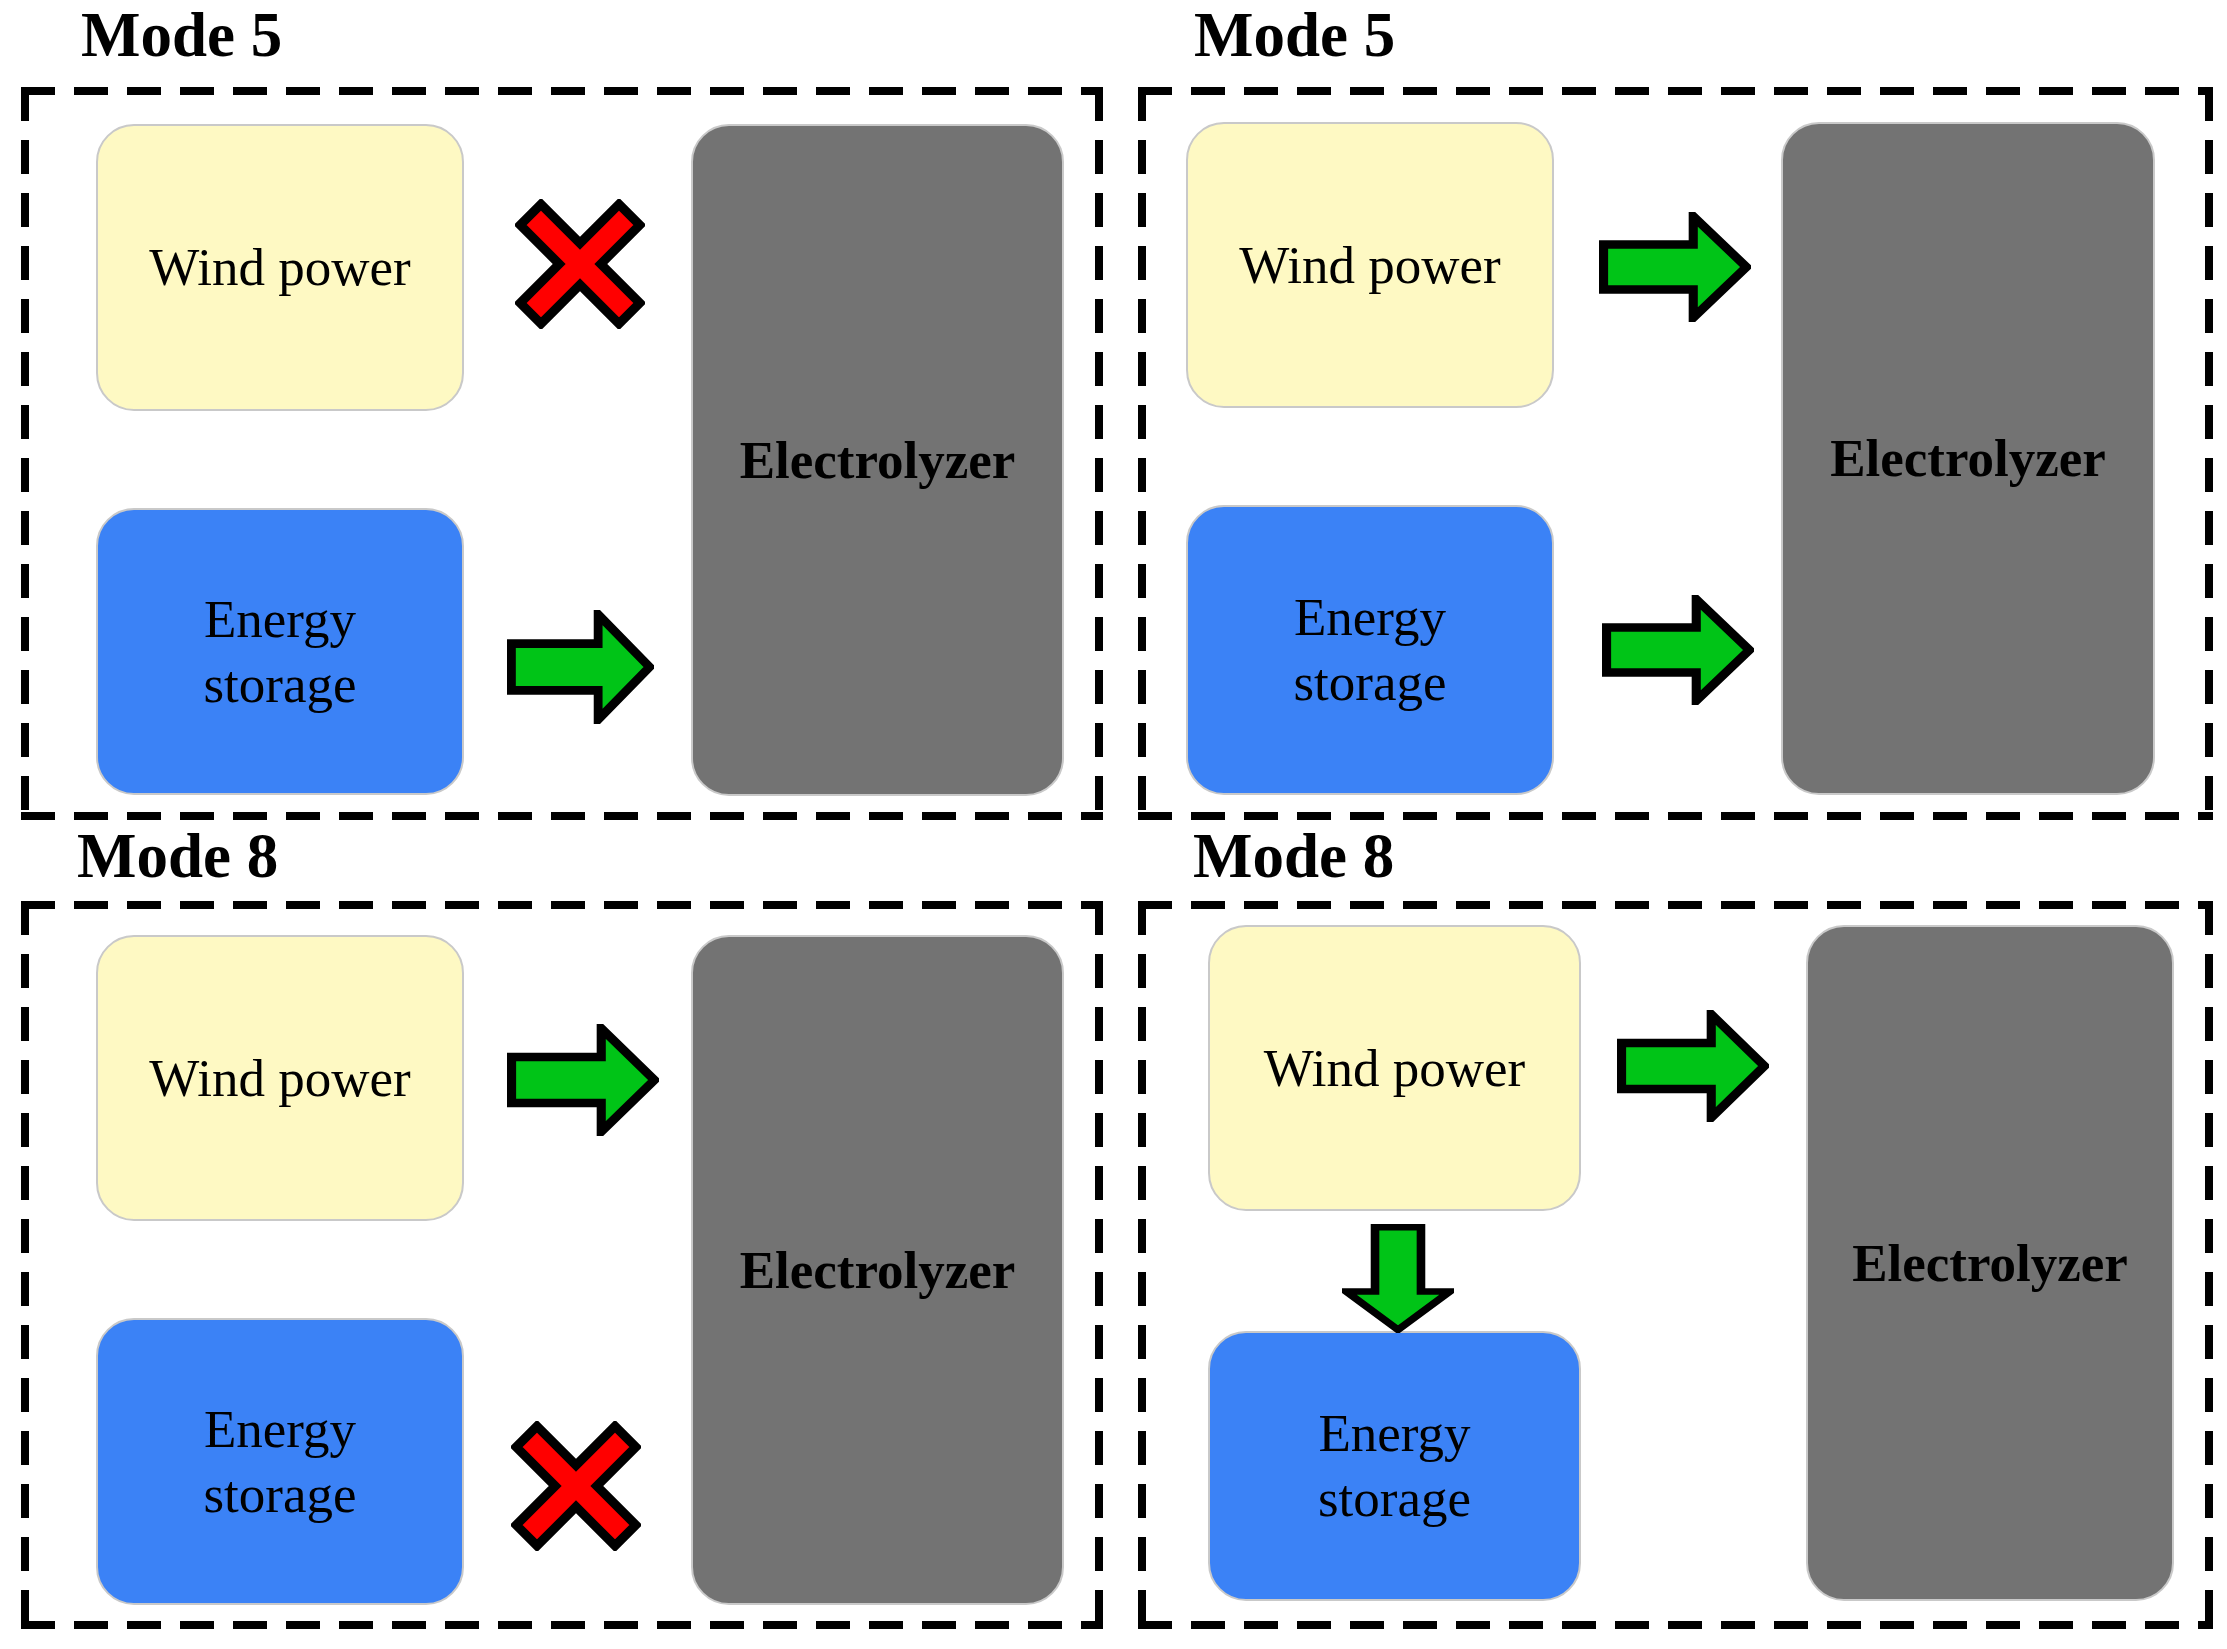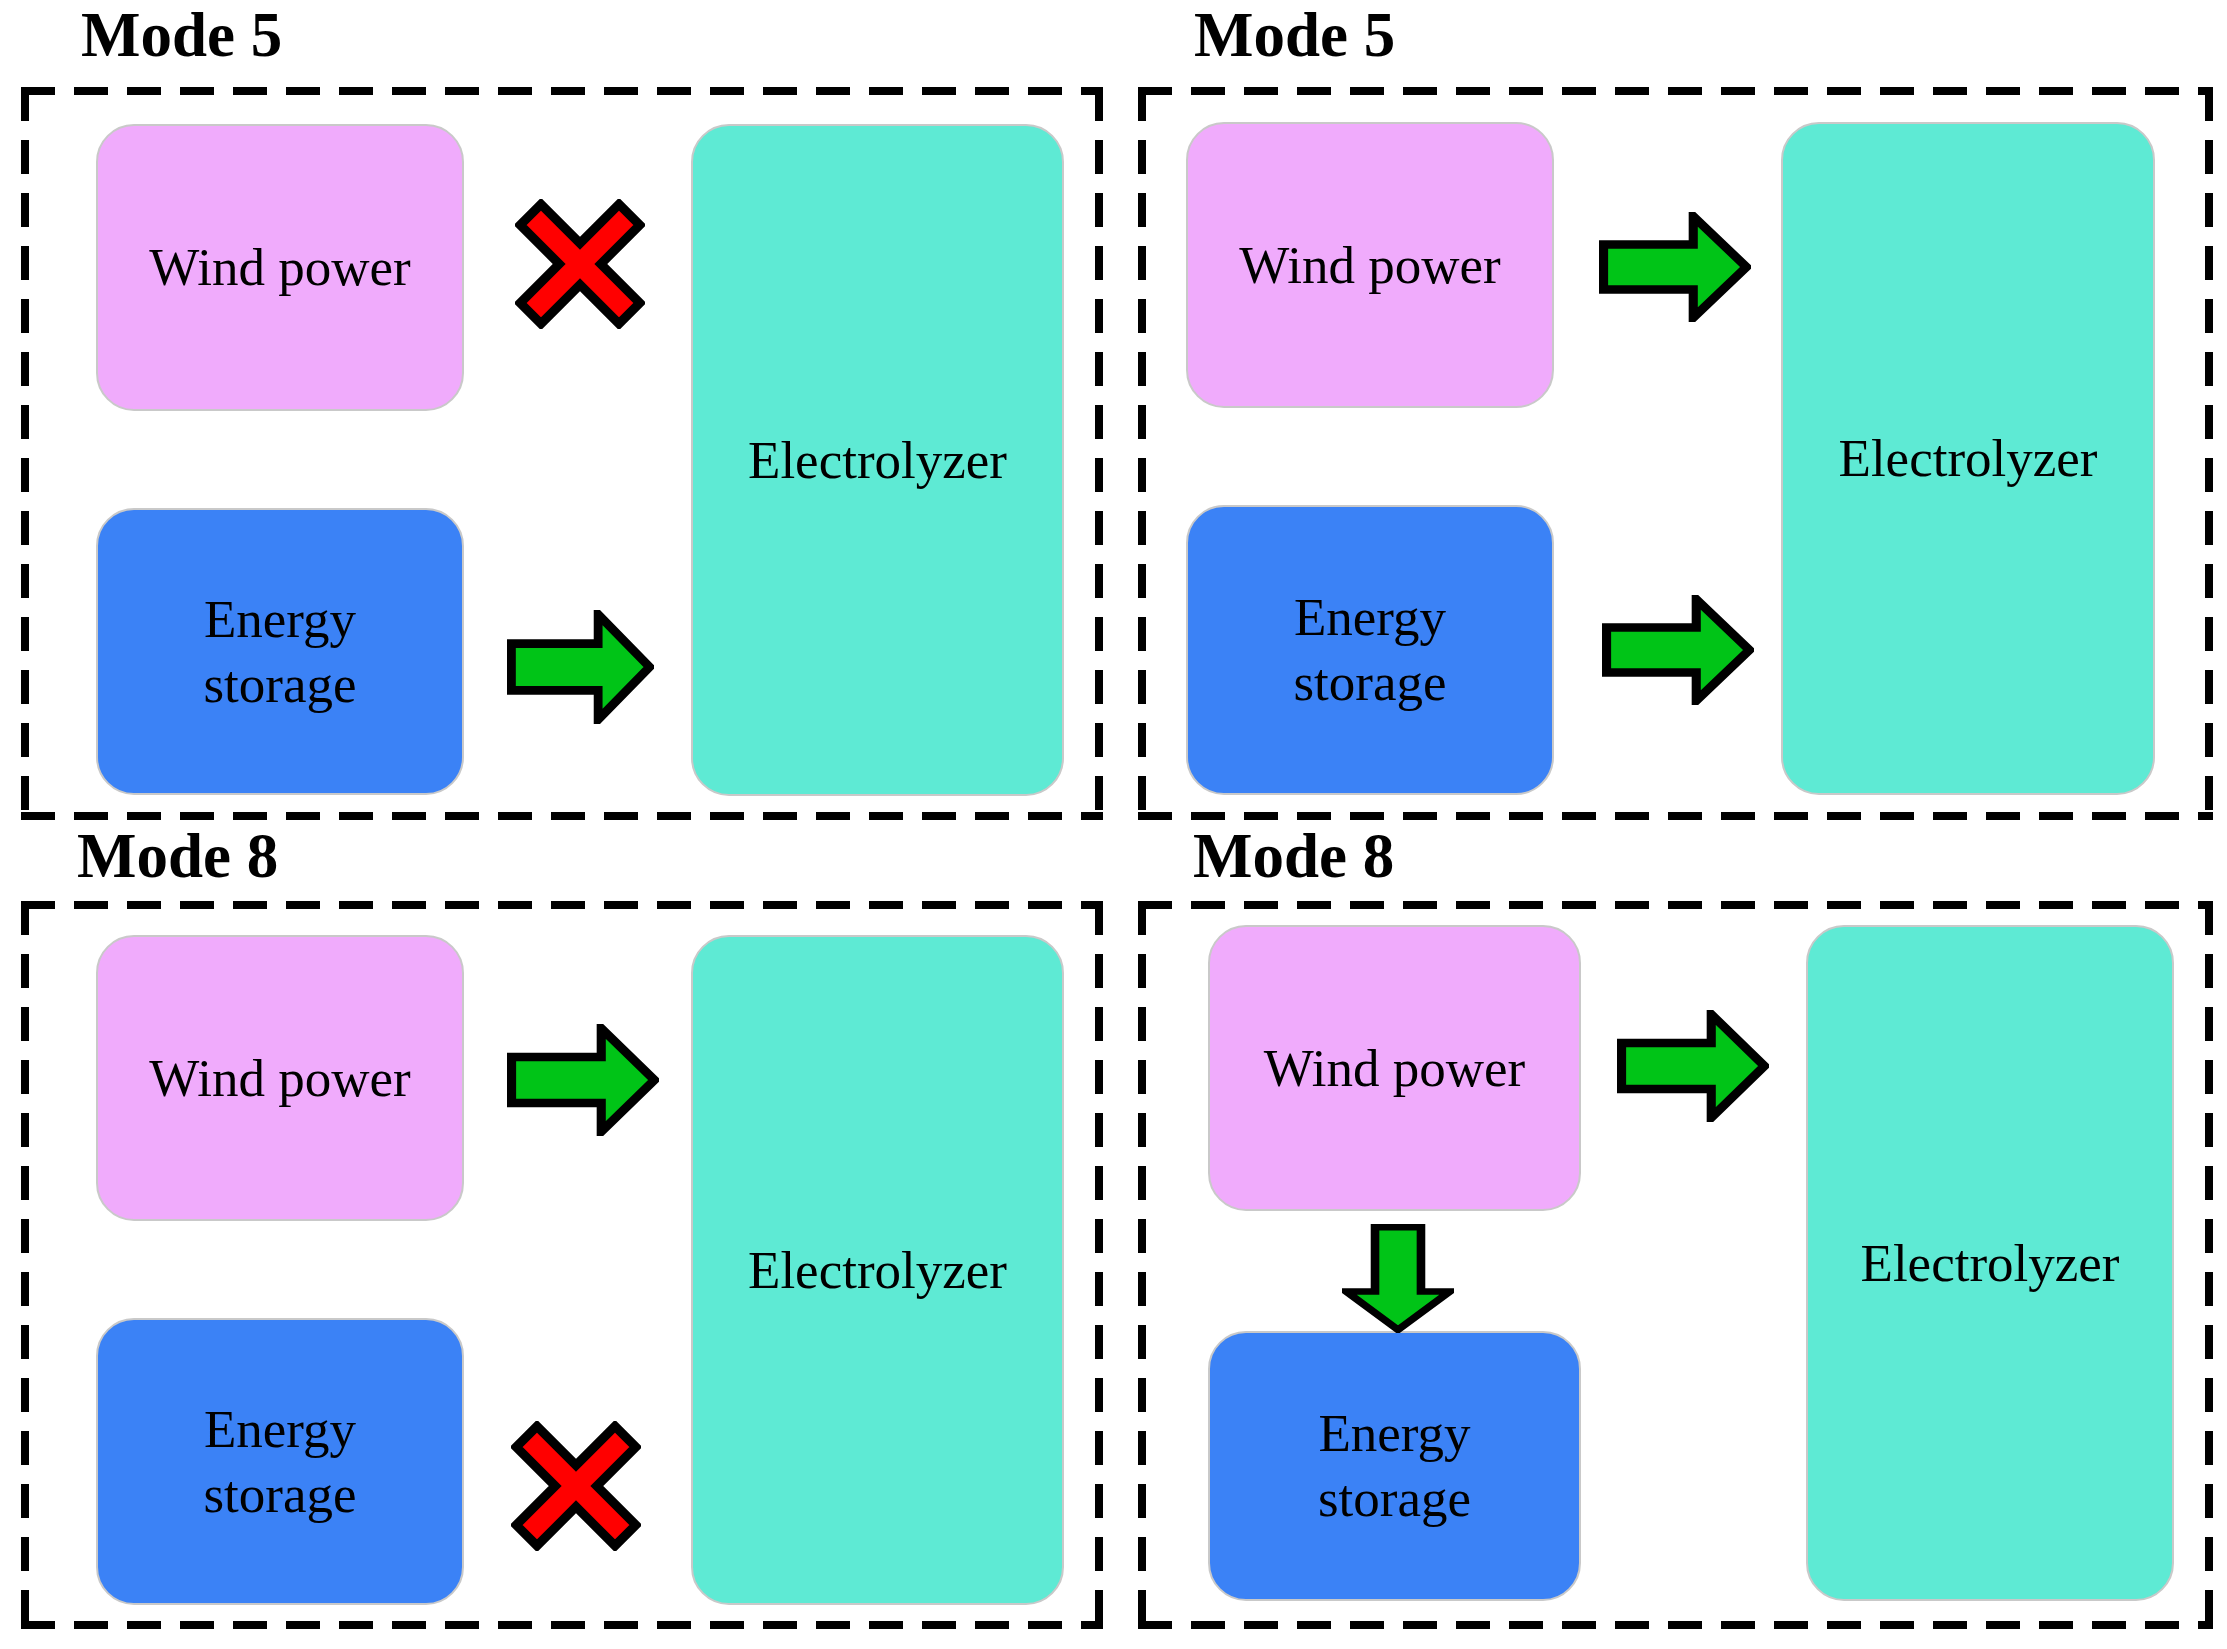--- a/index.html
+++ b/index.html
@@ -73,23 +73,23 @@
     display: flex;
     align-items: center;
     justify-content: center;
     text-align: center;
     color: #000000;
     font-family: "Liberation Serif", "DejaVu Serif", serif;
     font-size: 53px;
     line-height: 1.22;
     white-space: pre-line;
   }
-  .node.green  { background: #f0abfc; }
+  .node.green  { background: #fef9c3; }
   .node.blue   { background: #3b82f6; }
-  .node.pink   { background: #5eead4; }
+  .node.pink   { background: #737373; font-weight: bold; }
 
   
   .arrow {
     position: absolute;
   }
   .arrow svg { display: block; width: 100%; height: 100%; }
 
   
   .cross {
     position: absolute;

